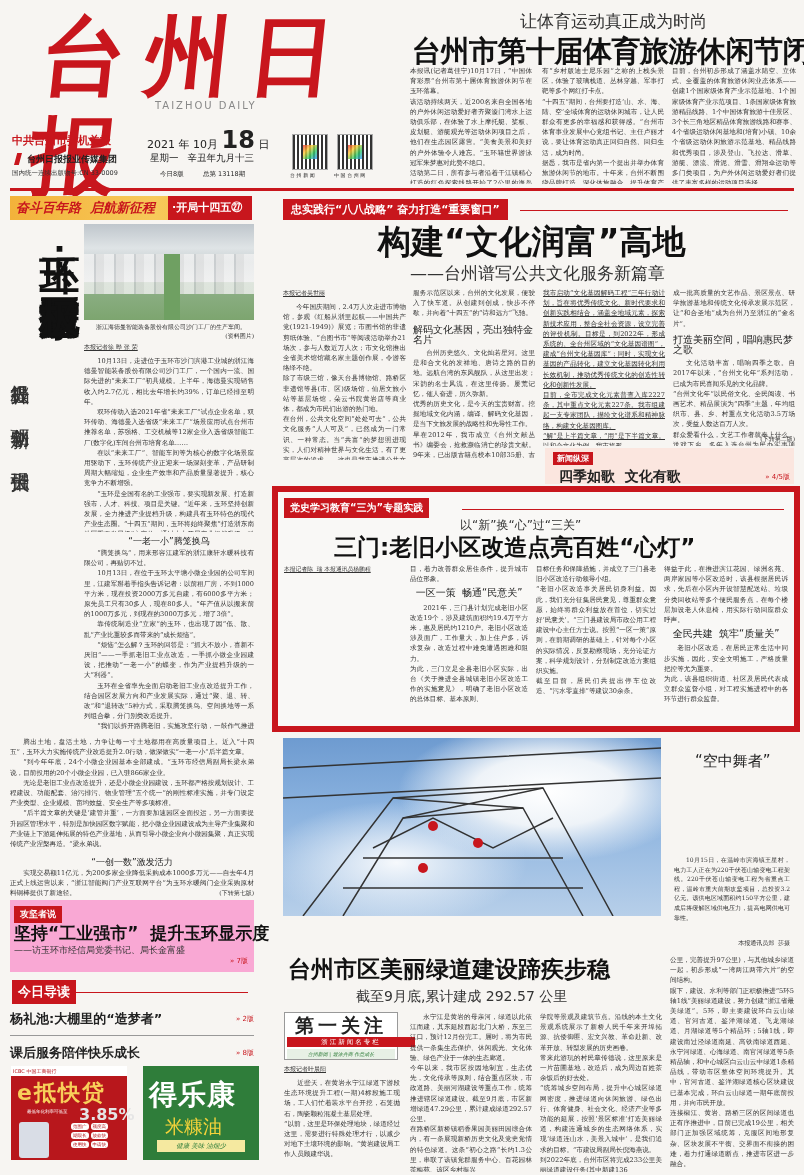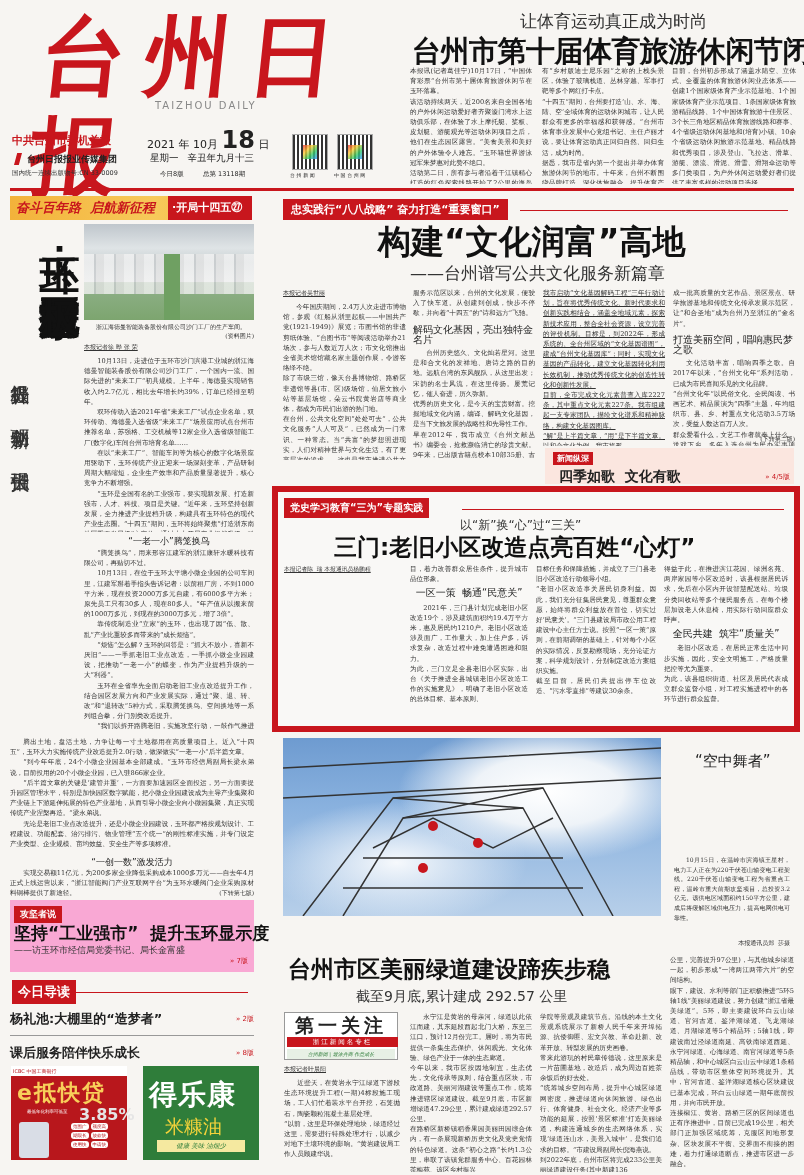--- a/index.html
+++ b/index.html
@@ -96,22 +96,22 @@
   <p>“腾笼换鸟”，用来形容江建军的浙江康轩水暖科技有限公司，再贴切不过。</p>
   <p>10月13日，在位于玉环太平塘小微企业园的公司车间里，江建军掰着手指头告诉记者：以前租厂房，不到1000平方米，现在投资2000万多元自建，有6000多平方米；原先员工只有30多人，现在80多人。“年产值从以搬来前的1000万多元，到现在的3000万多元，增了3倍”。</p>
   <p>靠传统制造业“立家”的玉环，也出现了因“低、散、乱”产业比重较多而带来的“成长烦恼”。</p>
   <p>“烦恼”怎么解？玉环的回答是：“抓大不放小，喜新不厌旧”——一手抓老旧工业点改造，一手抓小微企业园建设，把推动“一老一小”的蝶变，作为产业提档升级的一大“利器”。</p>
   <p>玉环在全省率先全面启动老旧工业点改造提升工作，结合园区发展方向和产业发展实际，通过“聚、退、转、改”和“退转改”5种方式，采取腾笼换鸟、空间换地等一系列组合拳，分门别类改造提升。</p>
   <p>“我们以拆开路腾老旧，实施攻坚行动，一鼓作气推进76个15亩以上老旧工业点应改尽改，累积拆除建筑面积284万平方米，搬迁企业1560家，腾出低效空间7145亩。”玉环市“三改一拆”办主任陈君锐说，76个老旧工业点现已完成改造46个，13个纳入城市有机更新范围进行改造，还有17个正在紧锣密鼓建设中。</p>
 </div>
 <div class="abs col-text" style="left:10px;top:737px;width:244px;height:110px;">
   <p>腾出土地，盘活土地，力争让每一寸土地都用在高质量项目上。近入“十四五”，玉环大力实施传统产业改造提升2.0行动，做深做实“一老一小”后半篇文章。</p>
   <p>“到今年年底，24个小微企业园基本全部建成。”玉环市经信局副局长梁永弟说，目前投用的20个小微企业园，已入驻866家企业。</p>
+  <p>无论是老旧工业点改造提升，还是小微企业园建设，玉环都严格按规划设计、工程建设、功能配套、治污排污、物业管理“五个统一”的刚性标准实施，并专门设定产业类型、企业规模、亩均效益、安全生产等多项标准。</p>
   <p>“后半篇文章的关键是‘建管并重’，一方面要加速园区全面投运，另一方面要提升园区管理水平，特别是加快园区数字赋能，把小微企业园建设成为主导产业集聚和产业链上下游延伸拓展的特色产业基地，从而引导小微企业向小微园集聚，真正实现传统产业涅槃再造。”梁永弟说。</p>
-  <p>无论是老旧工业点改造提升，还是小微企业园建设，玉环都严格按规划设计、工程建设、功能配套、治污排污、物业管理“五个统一”的刚性标准实施，并专门设定产业类型、企业规模、亩均效益、安全生产等多项标准。</p>
 </div>
 <div class="abs sans" style="left:10px;top:856px;width:244px;font-size:9px;text-align:center;">“一创一数”激发活力</div>
 <div class="abs col-text" style="left:10px;top:868px;width:244px;height:30px;">
   <p>实现交易额11亿元，为200多家企业降低采购成本1000多万元——自去年4月正式上线运营以来，“浙江智能阀门产业互联网平台”为玉环水暖阀门企业采购原材料铜棒提供了新途径。</p>
 </div>
 <div class="abs col-text" style="left:200px;top:888px;width:54px;font-size:6px;text-align:right;">(下转第七版)</div>
 
 <div class="abs" style="left:10px;top:900px;width:244px;height:72px;background:#f9a8d4;">
   <div class="abs tag-red" style="left:4px;top:6px;font-size:9px;">攻坚者说</div>
   <div class="abs sans" style="left:4px;top:22px;font-size:17px;font-weight:bold;color:#111;white-space:pre;">坚持“工业强市”  提升玉环显示度</div>
@@ -228,21 +228,21 @@
 </div>
 <div class="abs sans" style="left:695px;top:752px;font-size:15px;color:#222;">“空中舞者”</div>
 <div class="abs col-text" style="left:674px;top:855px;width:116px;font-size:6px;line-height:9.6px;text-indent:2em;">10月15日，在温岭市滨海镇王星村，电力工人正在为220千伏苍山输变电工程架线。220千伏苍山输变电工程为省重点工程，温岭市重大前期攻坚项目，总投资3.2亿元。该供电区域面积约150平方公里，建成后将缓解区域供电压力，提高电网供电可靠性。</div>
 <div class="abs col-text" style="left:690px;top:938px;width:100px;font-size:6px;text-align:right;white-space:pre;">本报通讯员郑  莎摄</div>
 
 <div class="abs sans" style="left:288px;top:954px;font-size:23px;font-weight:bold;color:#111;white-space:nowrap;">台州市区美丽绿道建设蹄疾步稳</div>
 <div class="abs sans" style="left:356px;top:988px;font-size:14px;color:#333;">截至9月底,累计建成 292.57 公里</div>
 
 <div class="abs" style="left:284px;top:1012px;width:114px;height:48px;border:1px solid #999;background:#fff;">
   <div class="abs sans" style="left:0;top:0;width:112px;font-size:19px;font-weight:bold;text-align:center;letter-spacing:4px;">第一关注</div>
-  <div class="abs sans" style="left:2px;top:24px;width:111px;height:10px;background:#c8161d;color:#fff;font-size:6.5px;text-align:center;letter-spacing:2px;line-height:10px;">浙江新闻名专栏</div>
+  <div class="abs sans" style="left:2px;top:24px;width:128px;height:10px;background:#c8161d;color:#fff;font-size:6.5px;text-align:center;letter-spacing:2px;line-height:10px;">浙江新闻名专栏</div>
   <div class="abs serif" style="left:2px;top:36px;width:108px;height:10px;background:#e7f0e5;font-size:5px;text-align:center;line-height:10px;font-style:italic;color:#2f7d3a;">台州新闻 | 最浓共商  作意成长</div>
 </div>
 <div class="abs col-text" style="left:284px;top:1064px;width:80px;font-size:6px;text-decoration:underline;">本报记者叶晨阳</div>
 <div class="abs col-text" style="left:284px;top:1078px;width:116px;height:94px;white-space:pre-line;text-indent:2em;">近些天，在黄岩永宁江绿道下游段生态环境提升工程(一期)4标段施工现场，工人们忙着装水平台开挖，石笼抛石，陶瓷颗粒混凝土基层处理。
 “以前，这里是环保处理地块，绿道经过这里，需要进行特殊处理才行，以减少对地下土壤环境的影响。”黄岩建设局工作人员顾建华说。</div>
 <div class="abs col-text" style="left:410px;top:1012px;width:122px;height:160px;white-space:pre-line;text-indent:2em;">永宁江是黄岩的母亲河，绿道以此依江而建，其东延段西起北门大桥，东至三江口，预计12月份完工。届时，将为市民提供一条集生态保护、休闲观光、文化体验、绿色产业于一体的生态廊道。
 今年以来，我市区按因地制宜，生态优先，文化传承等原则，结合重点区块，市政道路、美丽河湖建设等重点工作，统筹推进辖区绿道建设。截至9月底，市区新增绿道47.29公里，累计建成绿道292.57公里。
 在路桥区新桥镇稻香果园美丽田园综合体内，有一条展现新桥历史文化及党史党情的特色绿道。这条“初心之路”长约1.3公里，串联了该镇党群服务中心、百花园林茶梅苑、该区乡村振兴</div>
 <div class="abs col-text" style="left:540px;top:1012px;width:122px;height:160px;white-space:pre-line;">学院等景观及建筑节点。沿线的本土文化景观系统展示了新桥人民千年来开埠拓源、抗倭御匪、宏文兴教、革命赴新、改革开放、转型发展的历史画卷。
 常来此游玩的村民章传德说，这里原来是一片苗圃基地，改造后，成为周边百姓茶余饭后的好去处。

